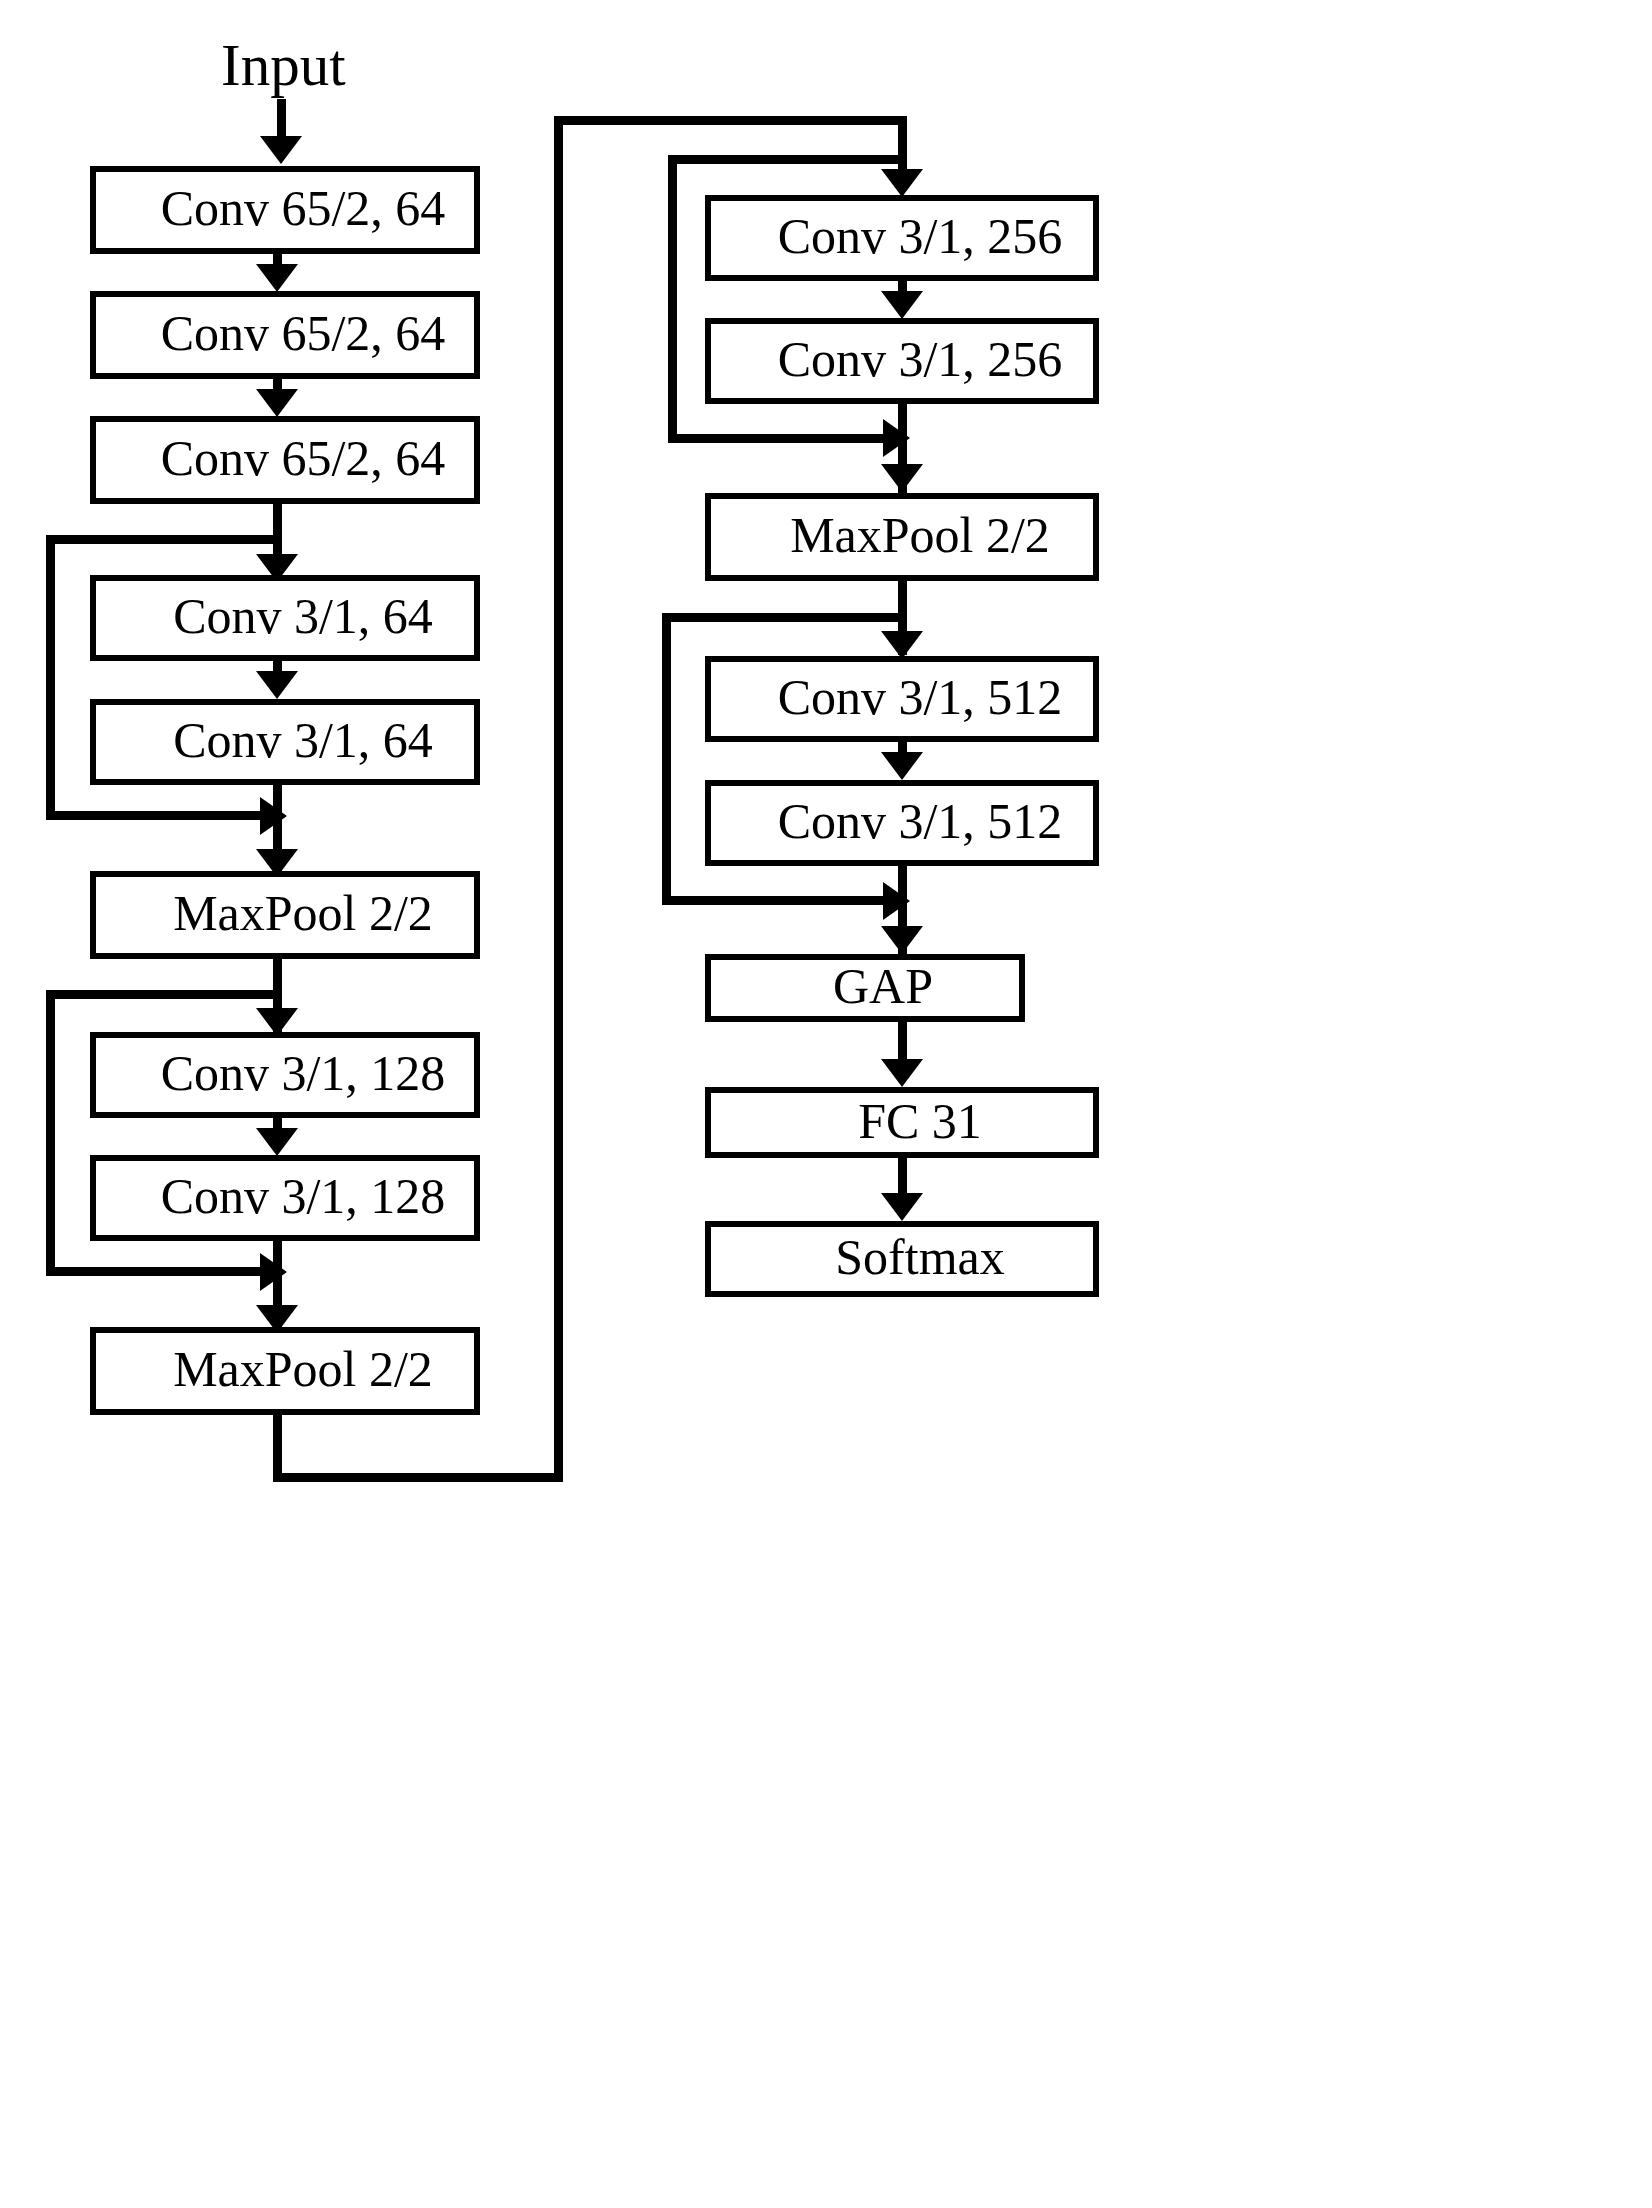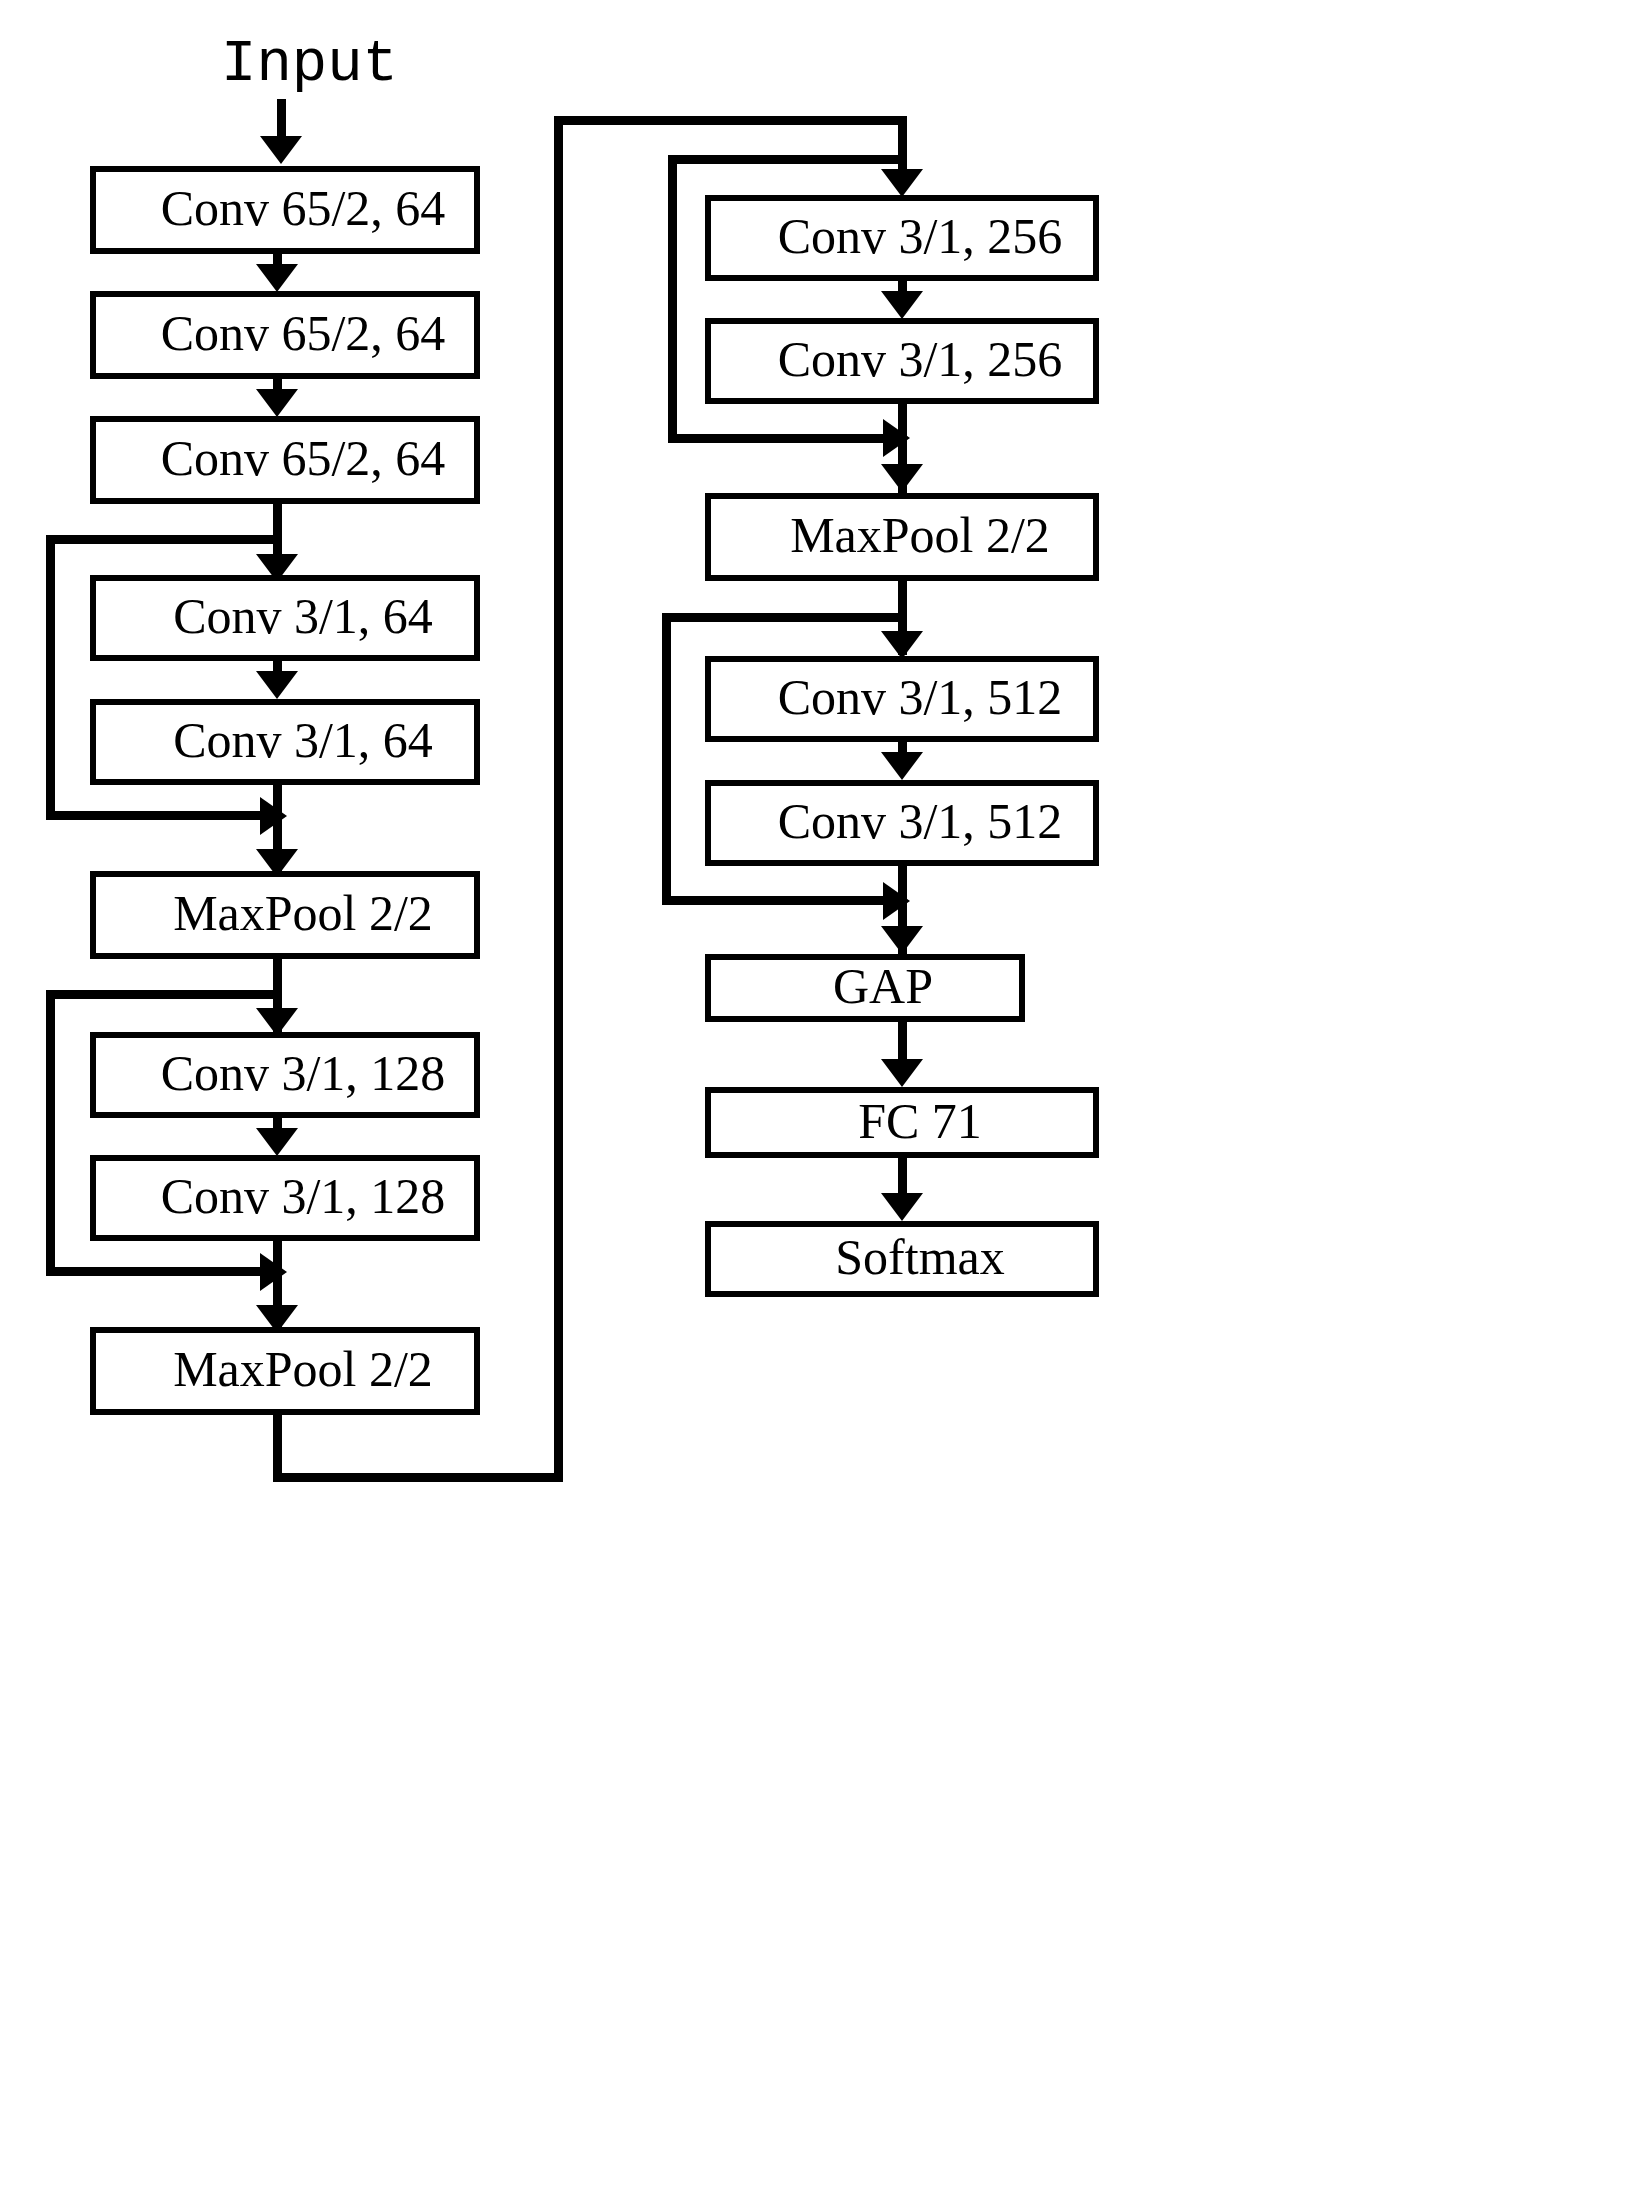--- a/index.html
+++ b/index.html
@@ -12,21 +12,21 @@
     box-sizing:border-box;
     display:flex;align-items:center;justify-content:center;
     font-family:"Liberation Serif","DejaVu Serif",serif;
     color:#000;
     white-space:nowrap;
     line-height:1;
   }
   .node span{display:block;transform:translateY(-1.9px);margin-left:36px;}
   .label{
     position:absolute;
-    font-family:Liberation Mono, monospace;
+    font-family:Liberation Serif, serif;
     color:#000;white-space:nowrap;
   }
   .edge{position:absolute;background:#000;}
   .vline{width:8.6px;}
   .hline{height:8.6px;}
   .arrow{
     position:absolute;
     width:0;height:0;
     border-left:21px solid transparent;
     border-right:21px solid transparent;
@@ -172,21 +172,21 @@
   <div class="arrow" style="left:881px;top:926px;"></div>
 
   <div class="node" style="left:705px;top:954px;width:320px;height:68px;font-size:50px;">
     <span>GAP</span>
   </div>
 
   <div class="edge vline" style="left:898px;top:1021px;height:57px;"></div>
   <div class="arrow" style="left:881px;top:1059px;"></div>
 
   <div class="node" style="left:705px;top:1087px;width:394px;height:71px;font-size:50px;">
-    <span>FC 71</span>
+    <span>FC 31</span>
   </div>
 
   <div class="edge vline" style="left:898px;top:1158px;height:55px;"></div>
   <div class="arrow" style="left:881px;top:1193px;"></div>
 
   <div class="node" style="left:705px;top:1221px;width:394px;height:76px;font-size:50px;">
     <span>Softmax</span>
   </div>
 
 </div>

